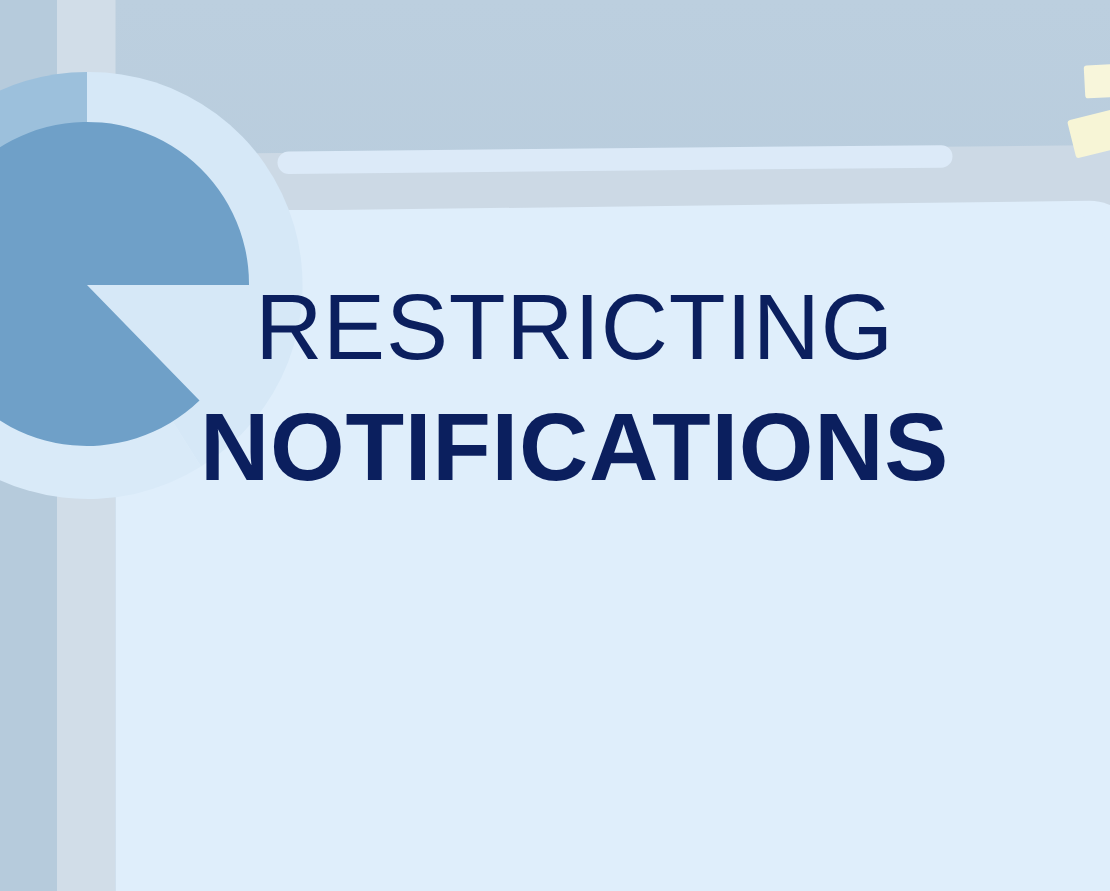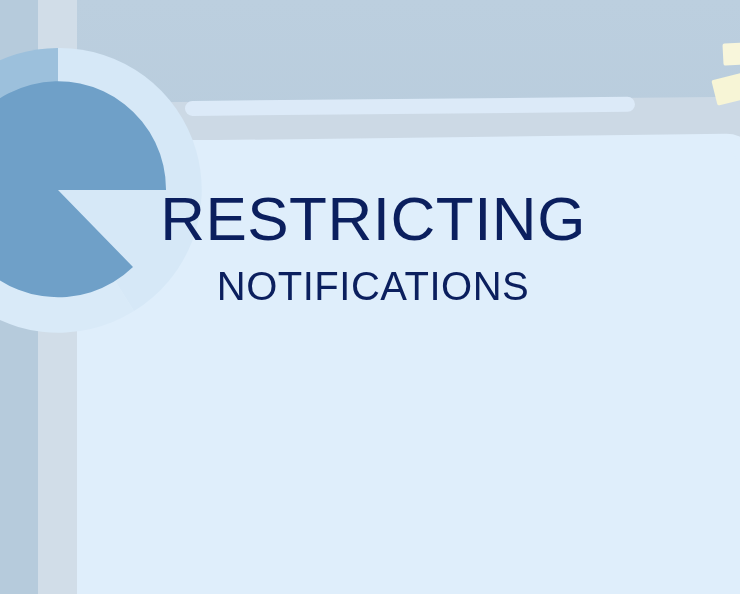--- a/index.html
+++ b/index.html
@@ -125,40 +125,40 @@
     width: 34px;
     height: 26px;
     background: #f7f5d6;
     border-radius: 2px;
     transform: rotate(-14deg);
   }
 
   
   .headline {
     position: absolute;
-    left: 67px;
+    left: 77px;
     top: 188px;
     width: 612px;
     text-align: center;
     color: #0b1f5e;
     line-height: 1.0;
     -webkit-font-smoothing: antialiased;
   }
   .hl-line {
     display: block;
     font-size: 62px;
     letter-spacing: 0.5px;
     font-weight: 400;
     margin: 0;
   }
   .hl-1 { margin-bottom: 16px; }
   .hl-2 { margin-bottom: 16px; }
   .hl-3 {
-    font-weight: 400;
-    font-size: 40px;
+    font-weight: 700;
+    font-size: 64px;
     letter-spacing: 0.5px;
   }
 </style>
 </head>
 <body>
 
 <div id="stage">
 
   <div class="bg-base"></div>
 

